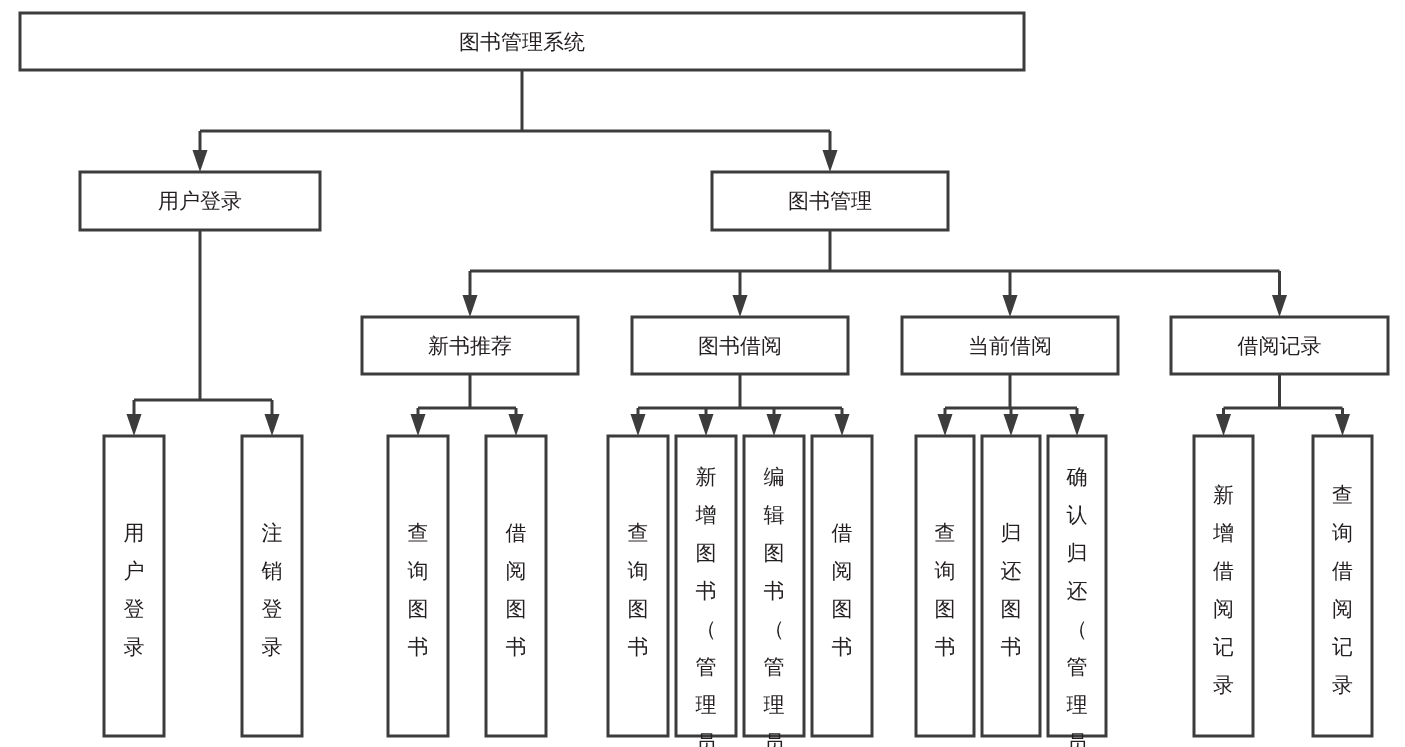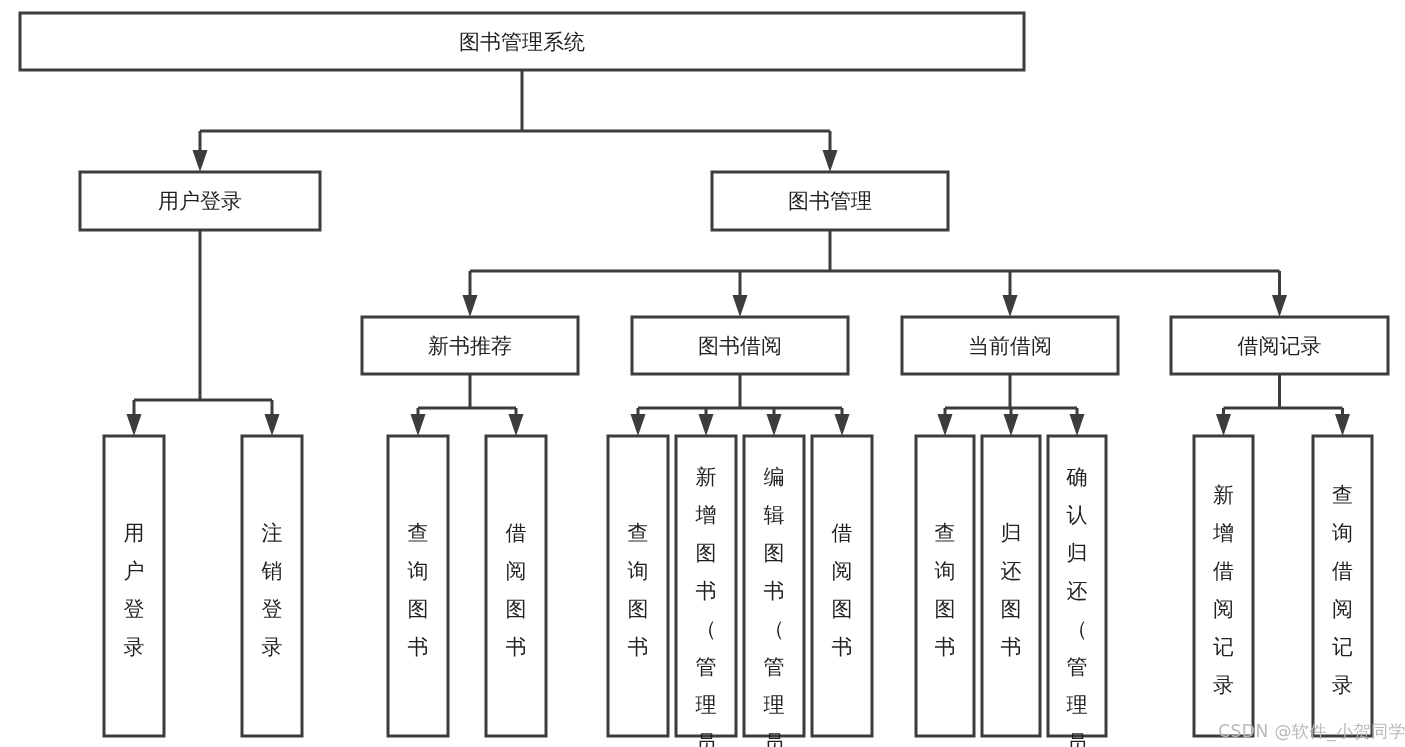--- a/index.html
+++ b/index.html
@@ -219,14 +219,13 @@
         <g>
           <rect x="1194" y="436" width="59" height="300" class="node-box"></rect>
           <text x="1223.5" class="node-label-v"><tspan x="1223.5" y="501.64">新</tspan><tspan x="1223.5" y="539.64">增</tspan><tspan x="1223.5" y="577.64">借</tspan><tspan x="1223.5" y="615.64">阅</tspan><tspan x="1223.5" y="653.64">记</tspan><tspan x="1223.5" y="691.64">录</tspan></text>
         </g>
         <g>
           <rect x="1313" y="436" width="59" height="300" class="node-box"></rect>
           <text x="1342.5" class="node-label-v"><tspan x="1342.5" y="501.64">查</tspan><tspan x="1342.5" y="539.64">询</tspan><tspan x="1342.5" y="577.64">借</tspan><tspan x="1342.5" y="615.64">阅</tspan><tspan x="1342.5" y="653.64">记</tspan><tspan x="1342.5" y="691.64">录</tspan></text>
         </g>
       </g>
   </svg>
-  <div class="watermark-text">CSDN @软件_小贺同学</div>
 </div>
 
 </body></html>

